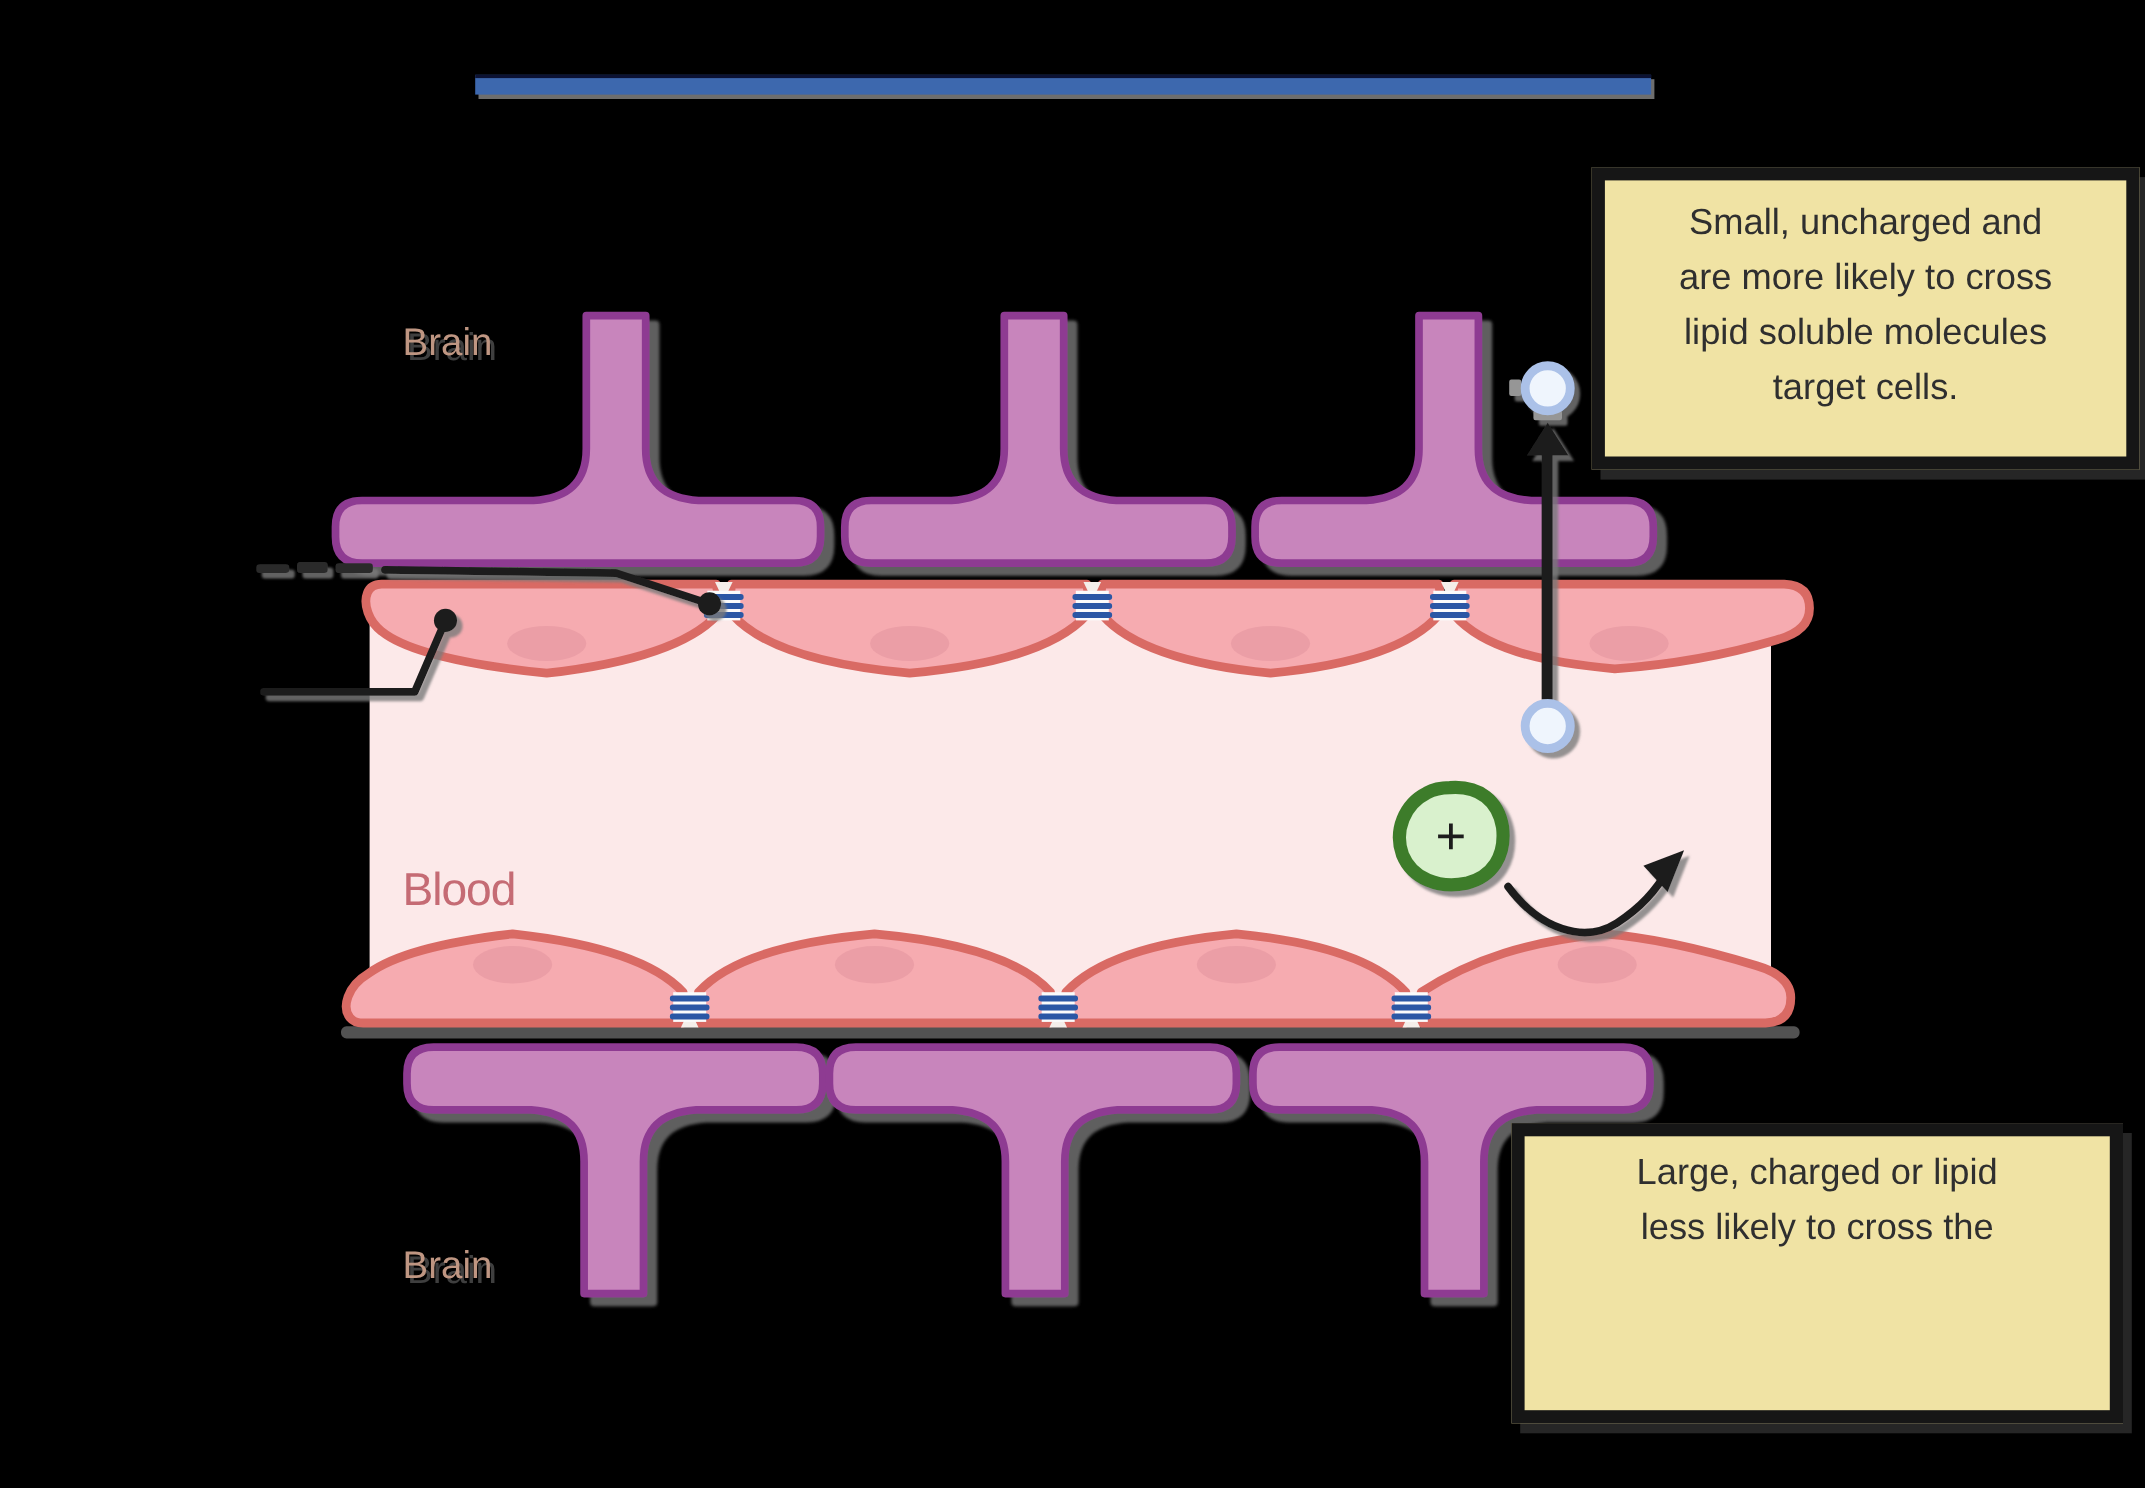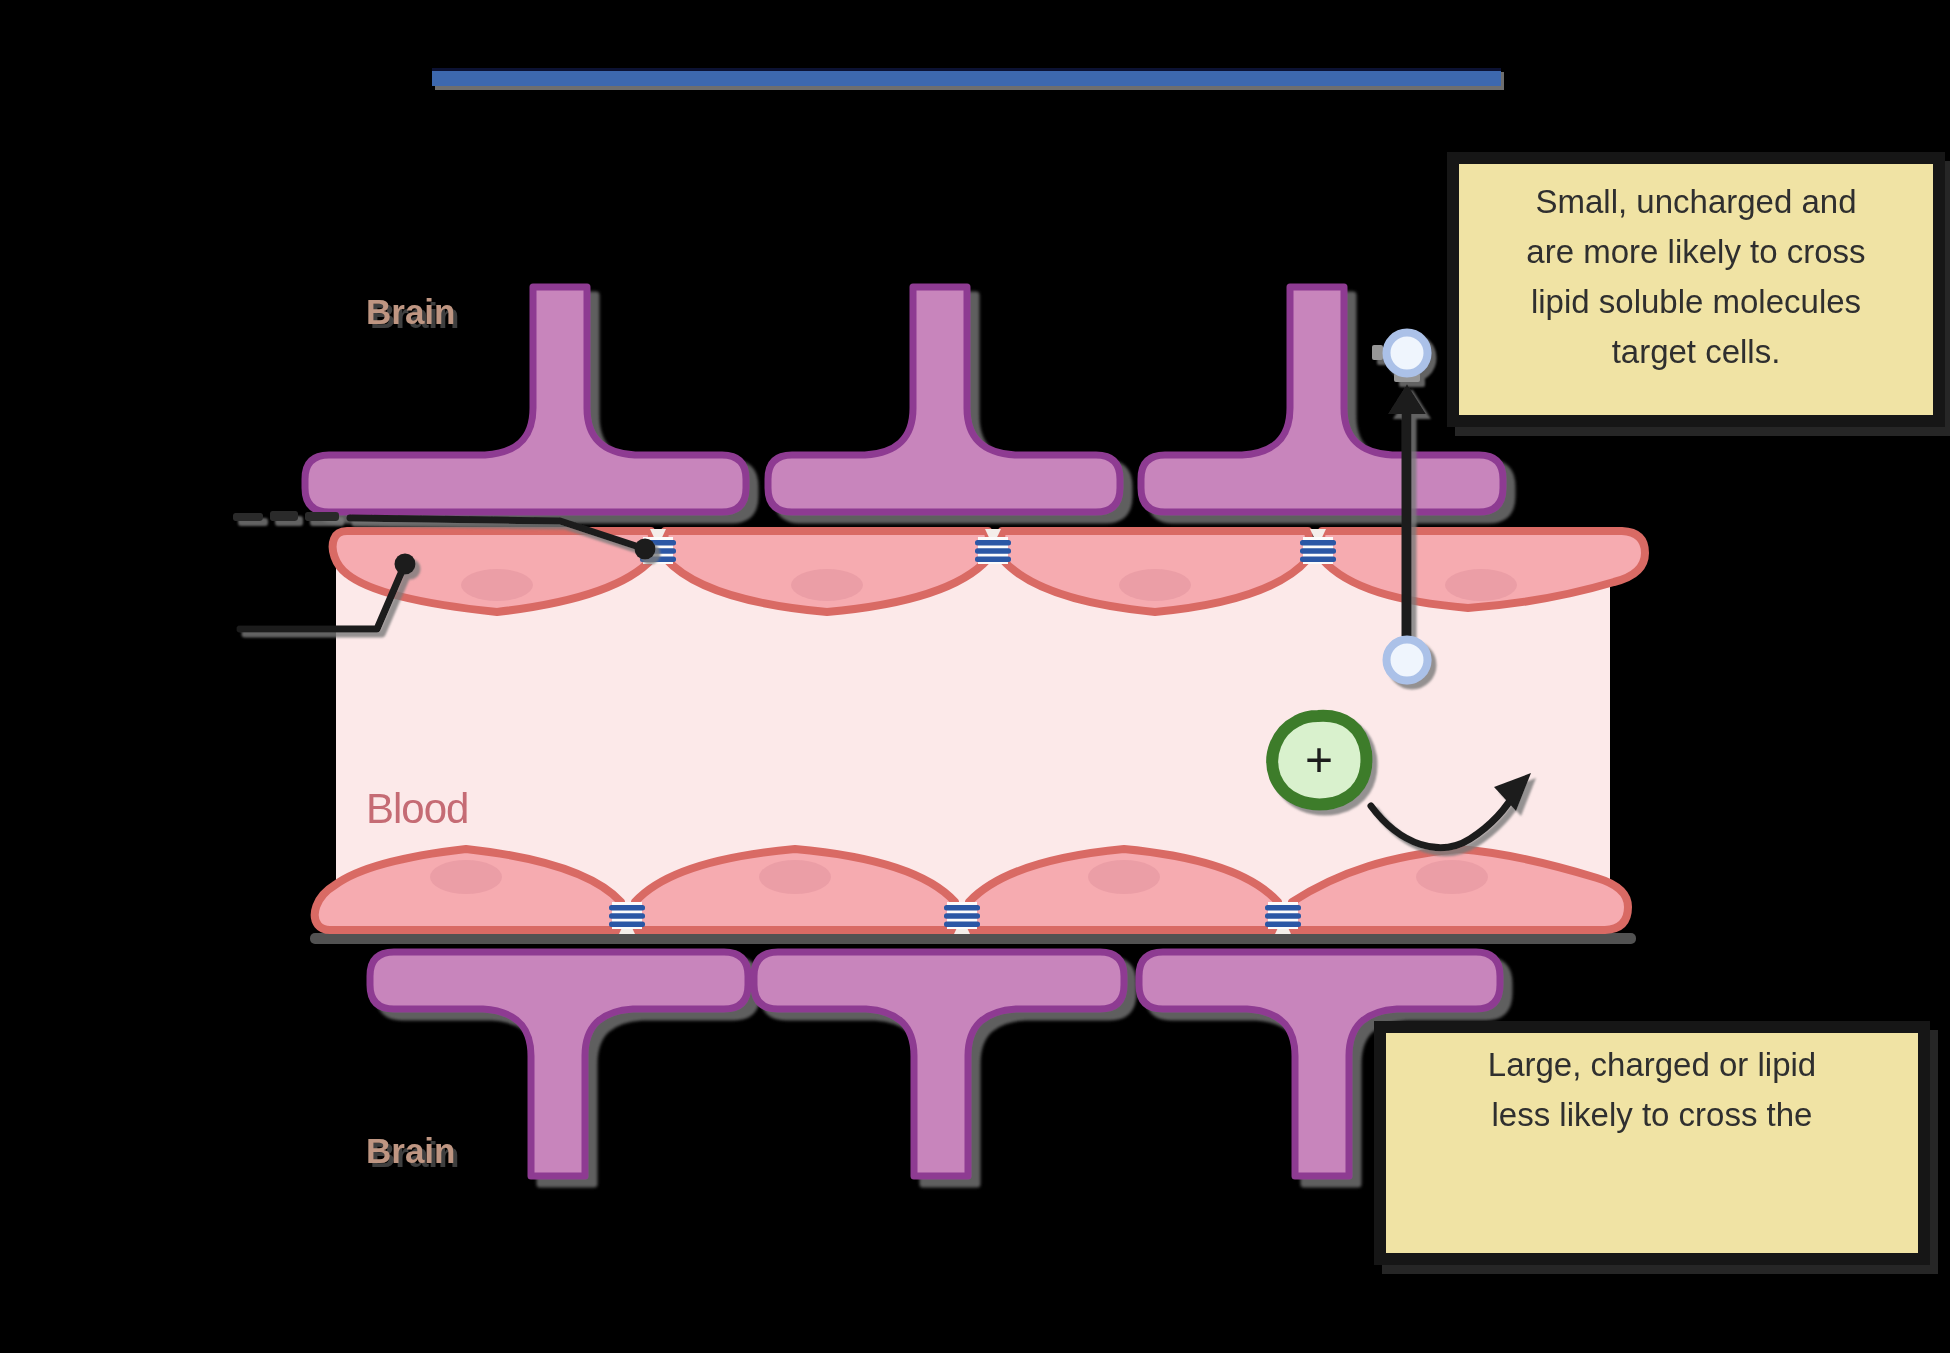--- a/index.html
+++ b/index.html
@@ -1,28 +1,28 @@
 <!DOCTYPE html>
 <html><head>
 <meta charset="utf-8">
 <style>
   html,body{margin:0;padding:0;background:#000;}
   #stage{position:relative;width:1950px;height:1353px;background:#000;overflow:hidden;
          font-family:"Liberation Sans",sans-serif;}
   .abs{position:absolute;}
   #title-underline{left:432px;top:68px;width:1069px;height:15px;
       border-top:3px solid #0c1233;box-shadow:3px 4px 0 #6e6e6e;}
-  .zone-label{position:absolute;font-weight:700;font-size:35px;line-height:35px;
+  .zone-label{position:absolute;font-weight:400;font-size:35px;line-height:35px;
       text-shadow:4px 4px 0 rgba(125,125,125,.5);}
   #blood-label{position:absolute;font-weight:400;font-size:42px;line-height:42px;letter-spacing:-1px;}
   .callout{position:absolute;border:12px solid #161616;box-shadow:8px 9px 0 rgba(75,75,75,.5);
       text-align:center;font-size:33px;line-height:50px;box-sizing:border-box;}
   .callout .b{font-weight:400;}
   #callout-small{left:1447px;top:152px;width:498px;height:275px;padding-top:13px;}
-  #callout-large{left:1374px;top:1021px;width:556px;height:244px;padding-top:7px;}
+  #callout-large{left:1374px;top:1021px;width:556px;height:273px;padding-top:7px;}
   svg{position:absolute;left:0;top:0;}
 </style>
 </head>
 <body>
 
 <div id="stage">
 
   <div id="title-underline" class="abs" style="background: rgb(61, 104, 174);"></div>
 
   <svg width="1950" height="1353" viewBox="0 0 1950 1353">

